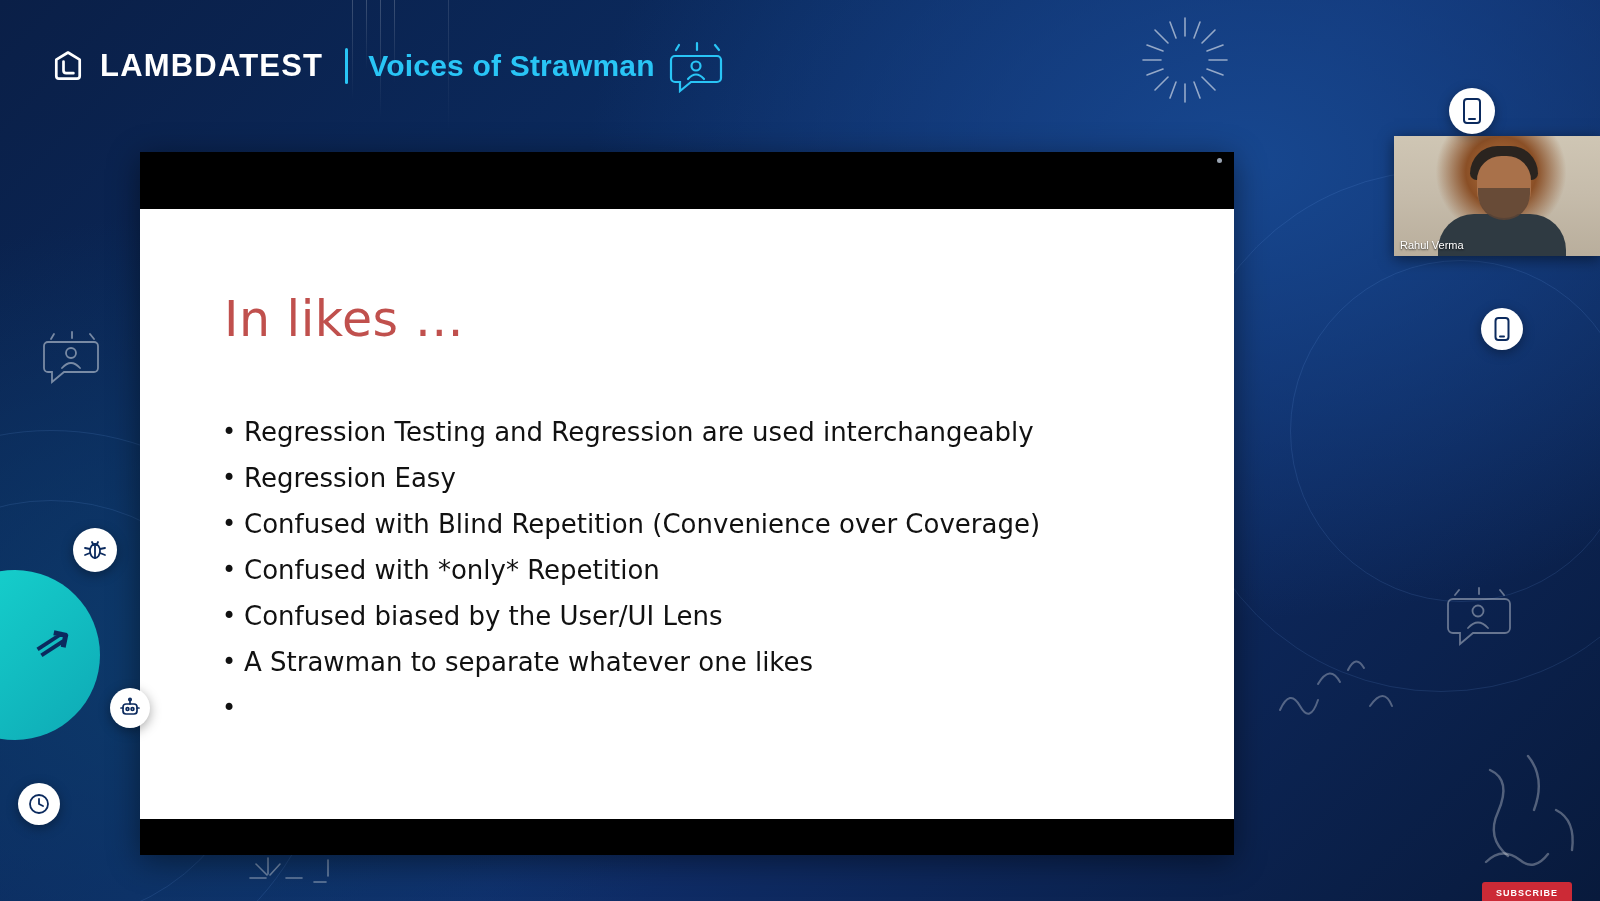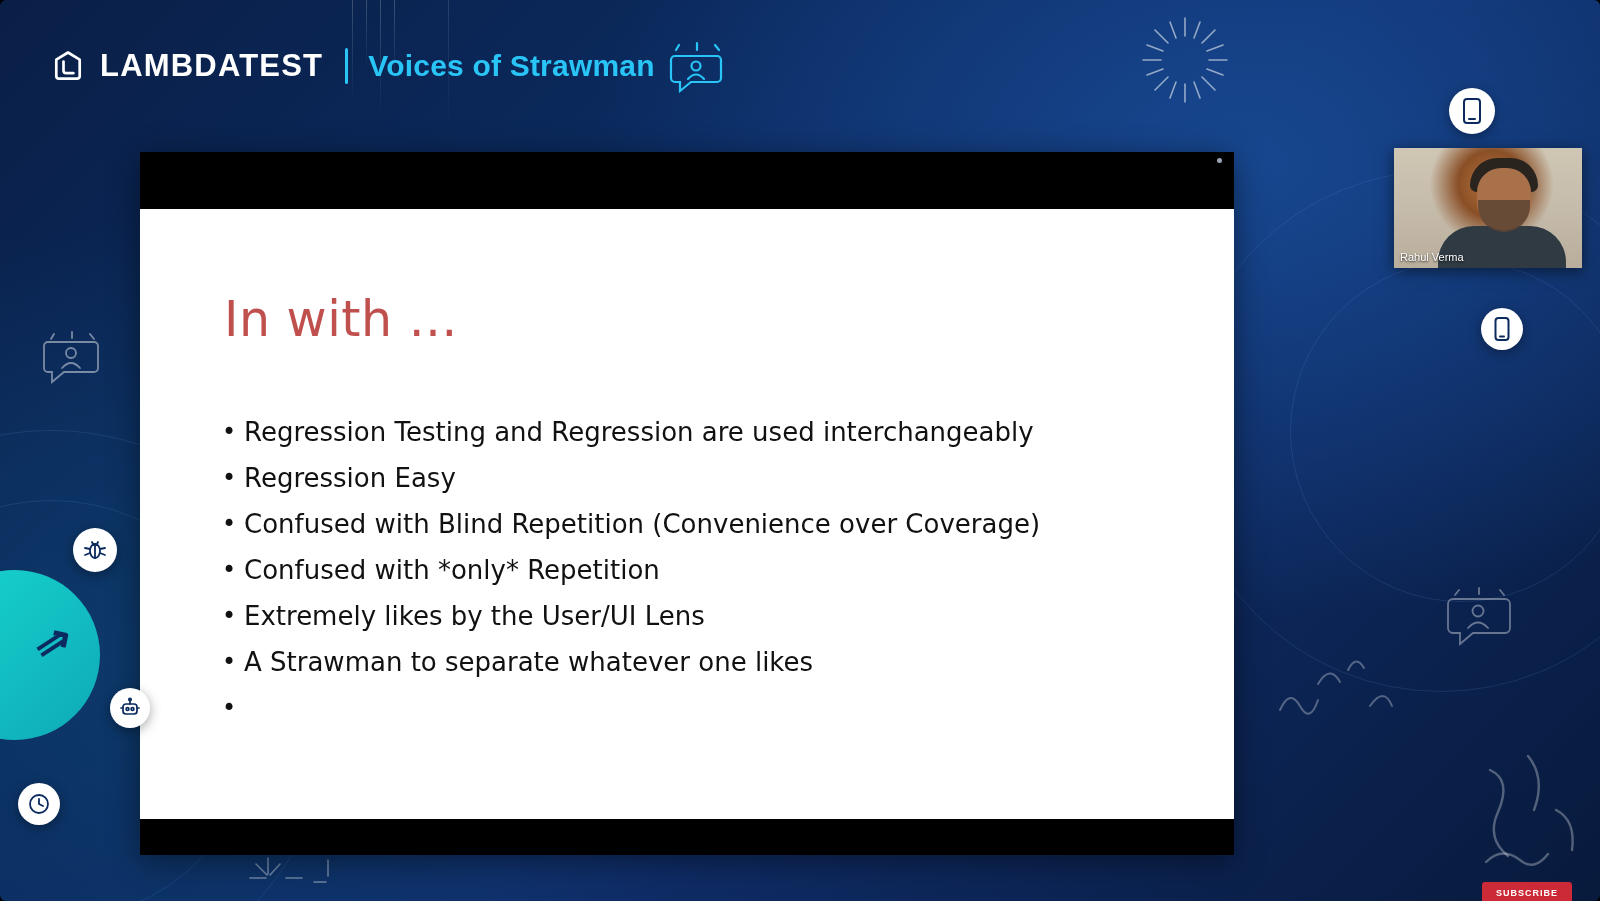--- a/index.html
+++ b/index.html
@@ -10,21 +10,20 @@
   #root {
     position: relative;
     width: 1600px;
     height: 901px;
     overflow: hidden;
     font-family: "Liberation Sans", sans-serif;
     background:
       radial-gradient(ellipse 900px 700px at 12% 72%, #0d3a6b 0%, rgba(13,58,107,0) 62%),
       radial-gradient(ellipse 1100px 760px at 78% 18%, #17478f 0%, rgba(23,71,143,0) 60%),
       linear-gradient(135deg, #0a1f47 0%, #0b2a5e 32%, #102f6d 55%, #081a3c 100%);
-    border-radius: 6px;
   }
 
   
   .doodle {
     position: absolute;
     color: rgba(255,255,255,0.30);
     pointer-events: none;
     user-select: none;
   }
   .ring {
@@ -135,22 +134,22 @@
     width: 5px;
     height: 5px;
     border-radius: 50%;
     background: #9aa4b2;
   }
 
   
   .webcam {
     position: absolute;
     left: 1394px;
-    top: 148px;
-    width: 188px;
+    top: 136px;
+    width: 206px;
     height: 120px;
     overflow: hidden;
     background: #15202b;
     box-shadow: 0 3px 14px rgba(0,0,0,0.5);
   }
   .cam-bg {
     position: absolute;
     inset: 0;
     background:
       radial-gradient(circle at 52% 30%, #b8763f 0%, #8a4f26 26%, rgba(138,79,38,0) 48%),
@@ -350,41 +349,41 @@
           <line x1="48" y1="5" x2="52" y2="10"></line>
           <line x1="12" y1="5" x2="9" y2="10"></line>
         </g>
       </svg>
     </span>
   </div>
 
   <div class="slide">
     <div class="screen-dot"></div>
     <div class="slide-inner">
-      <div class="slide-title">In with …</div>
+      <div class="slide-title">In likes …</div>
       <div class="bullets">
         <div class="bullet">
           <span class="dot">•</span>
           <span>Regression Testing and Regression are used interchangeably</span>
         </div>
         <div class="bullet">
           <span class="dot">•</span>
           <span>Regression Easy</span>
         </div>
         <div class="bullet">
           <span class="dot">•</span>
           <span>Confused with Blind Repetition (Convenience over Coverage)</span>
         </div>
         <div class="bullet">
           <span class="dot">•</span>
           <span>Confused with *only* Repetition</span>
         </div>
         <div class="bullet">
           <span class="dot">•</span>
-          <span>Extremely likes by the User/UI Lens</span>
+          <span>Confused biased by the User/UI Lens</span>
         </div>
         <div class="bullet">
           <span class="dot">•</span>
           <span>A Strawman to separate whatever one likes</span>
         </div>
         <div class="bullet">
           <span class="dot">•</span>
         </div>
       </div>
     </div>

